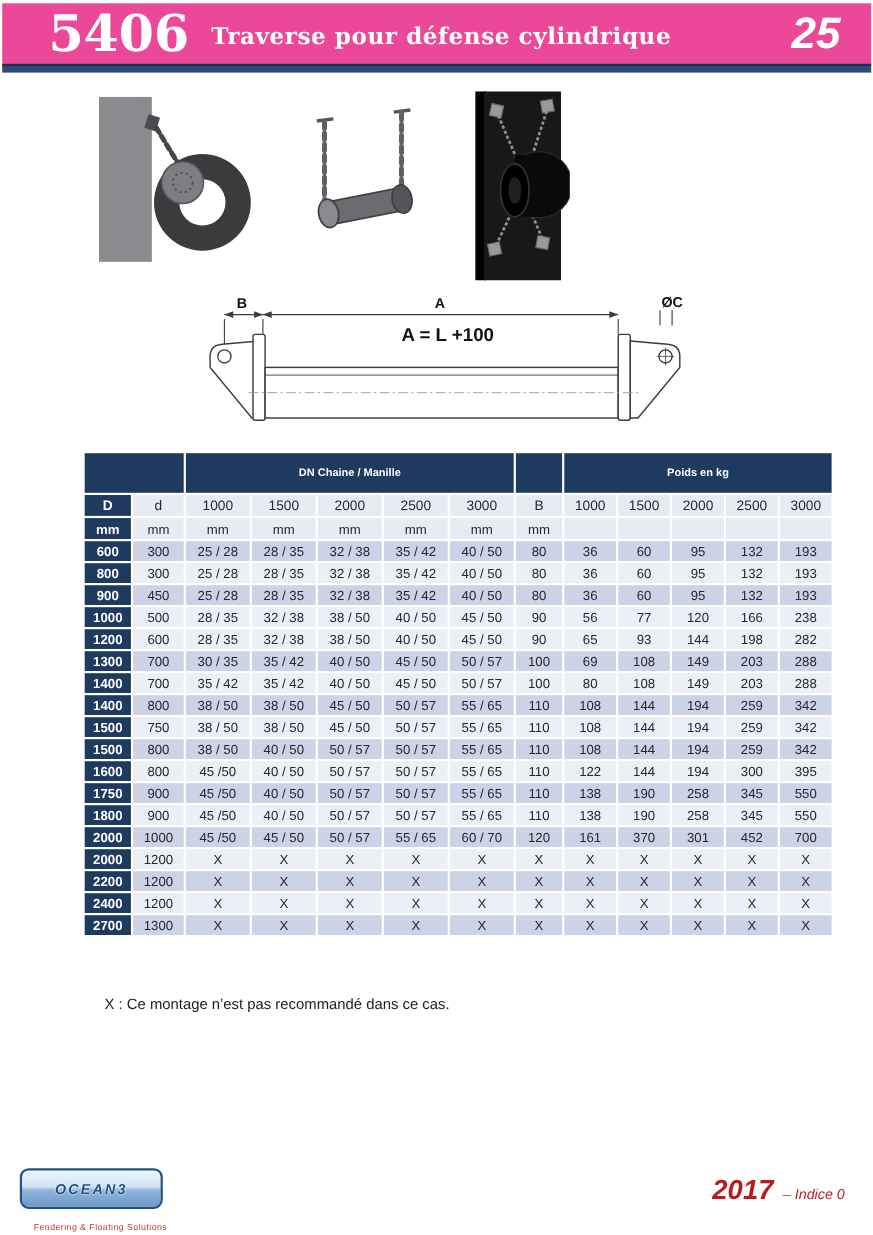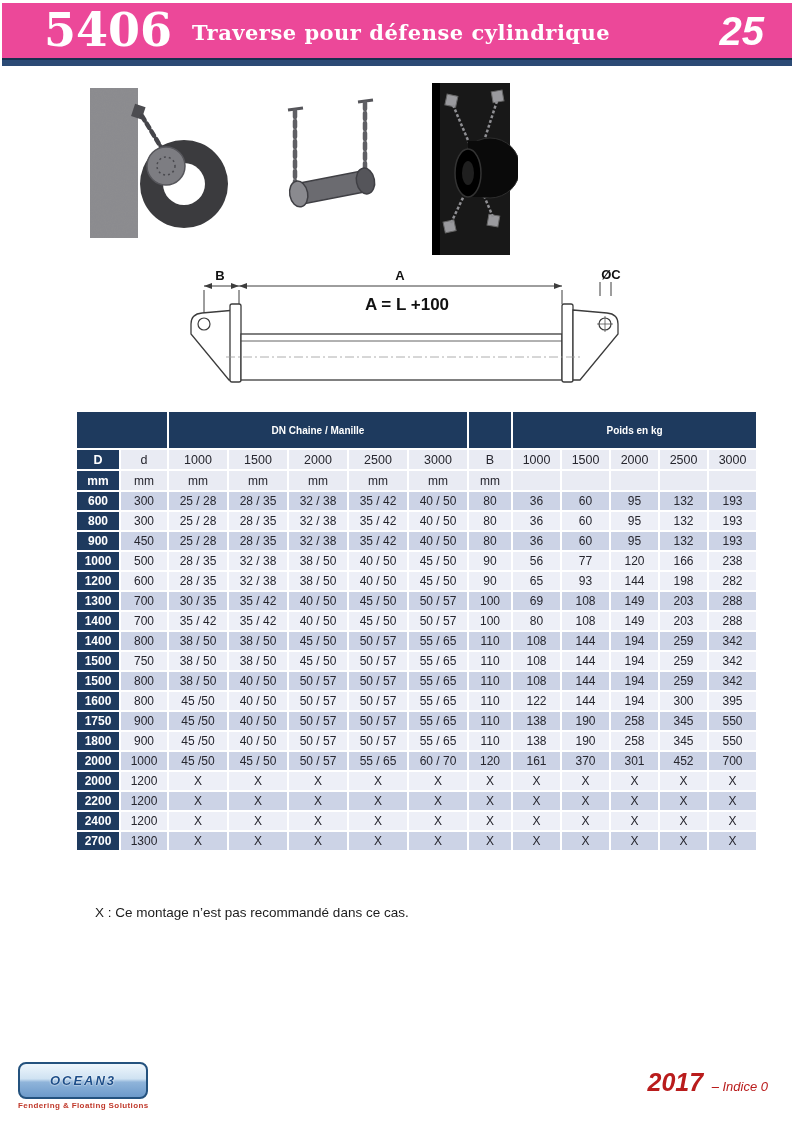--- a/index.html
+++ b/index.html
@@ -45,21 +45,21 @@
   
   .footnote{position:absolute;left:95px;top:905px;font-size:13.5px;color:#1c1c1c;}
 
   
   .logo-wrap{position:absolute;left:18px;top:1062px;width:134px;}
   .logo-box{width:126px;height:33px;border-radius:8px;border:2px solid #24527e;
         background:linear-gradient(#eef6fc 0%,#cfe2f2 45%,#8fb4da 55%,#6d9aca 100%);
         display:flex;align-items:center;justify-content:center;}
   .logo-text{font-style:italic;font-weight:bold;font-size:13px;letter-spacing:2px;color:#1d4e89;
         text-shadow:0 0 2px #fff,0 0 1px #fff;}
-  .logo-sub{margin-top:2px;font-size:8px;font-weight:bold;color:#c0392b;letter-spacing:.4px;text-align:left;width:134px;}
+  .logo-sub{margin-top:12px;font-size:8px;font-weight:normal;color:#c0392b;letter-spacing:.4px;text-align:right;width:134px;}
   .edition{position:absolute;right:26px;top:1068px;font-style:italic;color:#b91c1c;}
   .edition .year{font-size:25px;font-weight:bold;}
   .edition .indice{font-size:13px;margin-left:4px;}
 </style>
 </head>
 <body>
 
 <div class="page">
 
   <div class="band">

